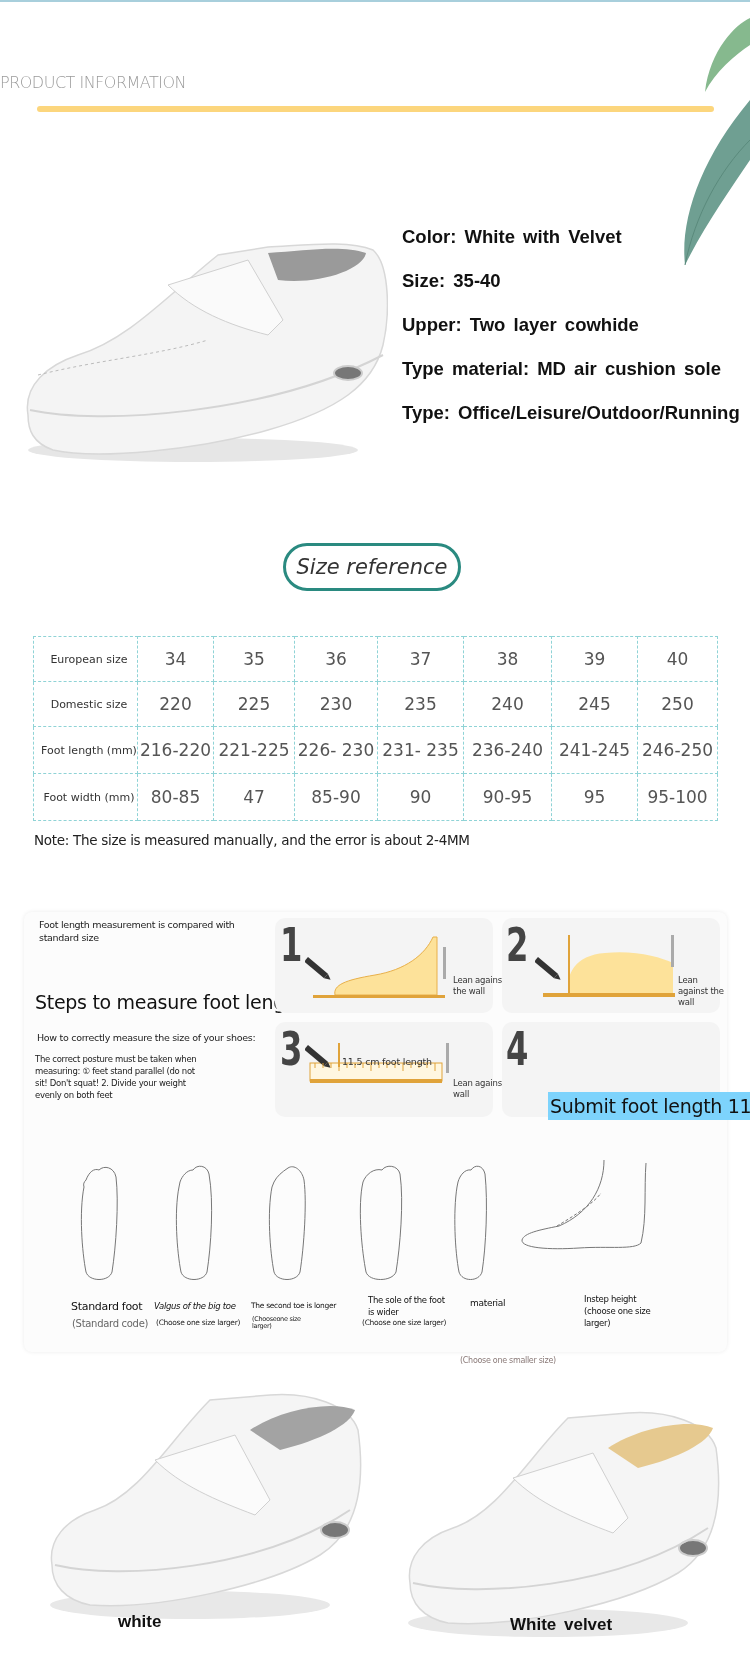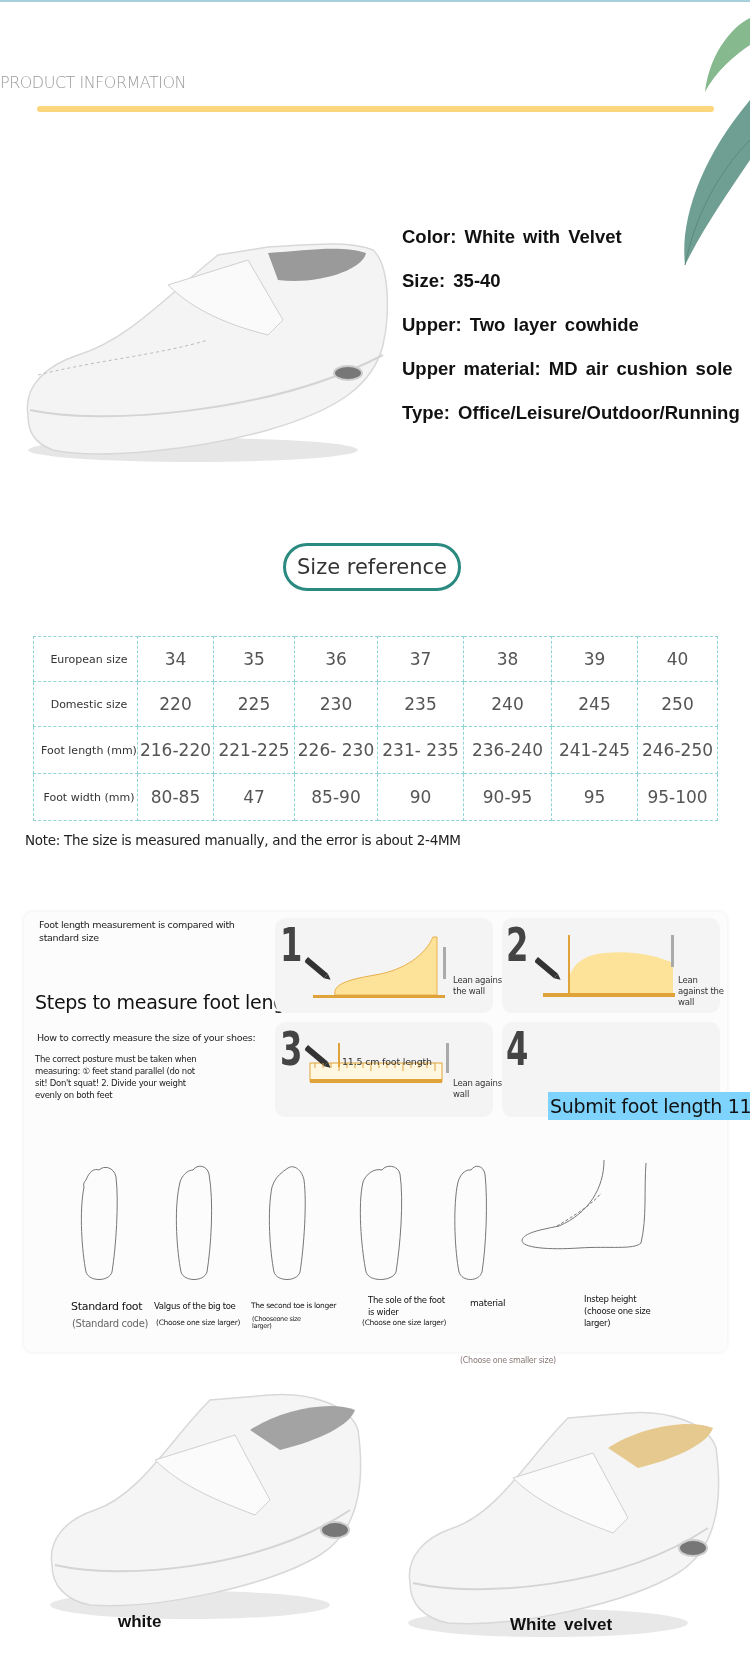--- a/index.html
+++ b/index.html
@@ -20,28 +20,28 @@
 
   .hero-shoe { position: absolute; left: 18px; top: 225px; width: 370px; height: 250px; }
 
   .spec-list { position: absolute; left: 402px; top: 226px; }
   .spec-row { height: 44px; font-size: 18.5px; font-weight: bold; color: #111;
               font-family: "Liberation Sans", sans-serif; word-spacing: 3px; white-space: nowrap; }
 
   .size-pill { position: absolute; left: 283px; top: 543px; width: 178px; height: 48px;
                border: 3px solid #2a8a80; border-radius: 24px; text-align: center;
                line-height: 42px; font-size: 21px; color: #333;
-               font-family: "DejaVu Sans", sans-serif; }
+               font-family: "DejaVu Sans", sans-serif; font-style: italic; }
 
   .size-table { position: absolute; left: 33px; top: 636px; border-collapse: collapse; }
   .size-table td { border: 1.5px dashed #8fd3d6; text-align: center; color: #555;
                    font-family: "DejaVu Sans", sans-serif; font-size: 17px; height: 45px; }
   .size-table td.hdr { text-align: center; padding-left: 7px; font-size: 11px; color: #333; width: 104px; }
   .size-table tr.r3 td, .size-table tr.r4 td { height: 47px; }
-  .size-note { position: absolute; left: 25px; top: 832px; font-size: 13.5px; color: #222;
+  .size-note { position: absolute; left: 34px; top: 832px; font-size: 13.5px; color: #222;
                font-family: "DejaVu Sans", sans-serif; letter-spacing: -0.3px; }
 
   
   .measure-panel { position: absolute; left: 24px; top: 912px; width: 703px; height: 440px;
                    background: #fcfcfc; border-radius: 8px; box-shadow: 0 0 4px rgba(0,0,0,0.08); }
   .mp-compare { position: absolute; left: 39px; top: 918px; width: 230px; font-size: 9.5px; color: #222;
                 font-family: "DejaVu Sans", sans-serif; line-height: 13px; letter-spacing: -0.3px; }
   .mp-heading { position: absolute; left: 35px; top: 991px; font-size: 19px; color: #111;
                 font-family: "DejaVu Sans", sans-serif; letter-spacing: -0.3px; white-space: nowrap; }
   .mp-howto { position: absolute; left: 37px; top: 1032px; font-size: 9.5px; color: #222;
@@ -86,21 +86,21 @@
   <path d="M150 60 L 230 35 L 265 95 L 250 110 C 210 100, 175 85, 150 60 Z" fill="#fafafa" stroke="#d0d0d0"></path>
   <path d="M12 185 C 80 200, 250 190, 365 130" stroke="#d4d4d4" stroke-width="2" fill="none"></path>
   <ellipse cx="330" cy="148" rx="14" ry="7" fill="#777" stroke="#ccc" stroke-width="2"></ellipse>
   <path d="M20 150 C 80 135, 140 130, 190 115" stroke="#bbb" stroke-dasharray="3 3" fill="none"></path>
 </svg>
 
 <div class="spec-list">
   <div class="spec-row"><span>Color:</span> <span>White with Velvet</span></div>
   <div class="spec-row"><span>Size:</span> <span>35-40</span></div>
   <div class="spec-row"><span>Upper:</span> <span>Two layer cowhide</span></div>
-  <div class="spec-row"><span>Upper material:</span> <span>MD air cushion sole</span></div>
+  <div class="spec-row"><span>Type material:</span> <span>MD air cushion sole</span></div>
   <div class="spec-row"><span>Type:</span> <span>Office/Leisure/Outdoor/Running</span></div>
 </div>
 
 <div class="size-pill">Size reference</div>
 
 <table class="size-table">
   <tbody>
       <tr>
     <td class="hdr">European size</td>
     <td style="width:76px">34</td>
@@ -216,21 +216,21 @@
     <path d="M8 25 C 4 50, 6 90, 10 110 C 13 120, 30 120, 33 110 C 37 85, 39 40, 36 12 C 34 3, 26 2, 22 8 C 16 7, 11 13, 9 20 Z" fill="none" stroke="#777" stroke-width="1"></path>
   </svg>
   <svg style="position:absolute;left:495px;top:18px;" width="140" height="100" viewBox="0 0 140 100">
     <path d="M85 2 C 85 30, 70 55, 40 68 C 20 72, 5 75, 3 82 C 2 90, 30 92, 60 90 C 90 88, 115 92, 122 85 C 128 60, 125 30, 127 5" fill="none" stroke="#777" stroke-width="1"></path>
     <path d="M38 68 C 55 58, 75 45, 82 35" fill="none" stroke="#777" stroke-dasharray="3 2" stroke-width="1"></path>
   </svg>
 
   <div class="foot-label" style="left:47px;top:161px;font-size:11px;text-align:center;">Standard foot</div>
   <div class="foot-sub" style="left:48px;top:179px;font-size:10px;color:#666;">(Standard code)</div>
 
-  <div class="foot-label" style="left:130px;top:160px;font-size:8.5px;">Valgus of the big toe</div>
+  <div class="foot-label" style="left:130px;top:160px;font-size:8.5px;font-style:italic;">Valgus of the big toe</div>
   <div class="foot-sub" style="left:132px;top:178px;font-size:7.5px;">(Choose one size larger)</div>
 
   <div class="foot-label" style="left:227px;top:160px;font-size:7.5px;">The second toe is longer</div>
   <div class="foot-sub" style="left:228px;top:176px;font-size:6.5px;width:55px;line-height:7px;">(Chooseone size larger)</div>
 
   <div class="foot-label" style="left:344px;top:154px;font-size:8.5px;width:80px;">The sole of the foot is wider</div>
   <div class="foot-sub" style="left:338px;top:178px;font-size:7.5px;">(Choose one size larger)</div>
 
   <div class="foot-label" style="left:446px;top:157px;font-size:9px;">material</div>
   <div class="foot-sub" style="left:436px;top:176px;font-size:8px;color:#8a7a78;margin-top:40px;">(Choose one smaller size)</div>

